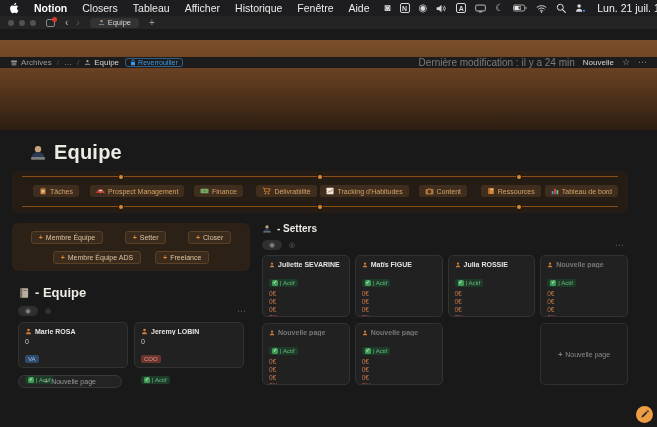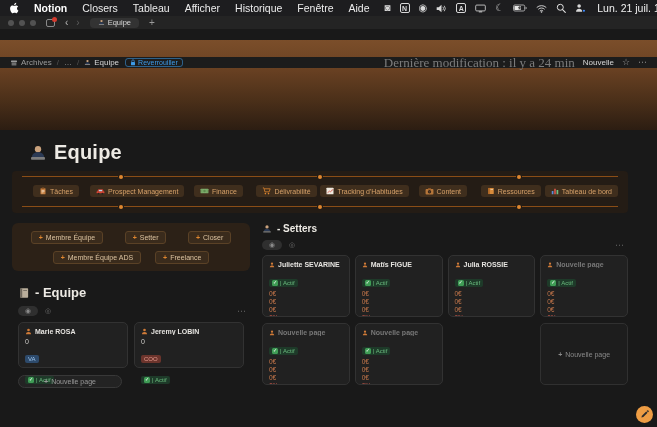--- a/index.html
+++ b/index.html
@@ -32,21 +32,21 @@
 
   
   .toolbar{position:absolute;left:0;top:29px;width:657px;height:11px;background:#1c1c1c;
     display:flex;align-items:center;padding:0 10px;font-size:8px;color:#9b9b9b;z-index:40;margin-top:28px;}
   .crumb{display:flex;align-items:center;gap:3px;}
   .crumb .sep{color:#555;margin:0 2px;}
   .crumb .page{color:#d6d6d6;}
   .relock{display:flex;align-items:center;gap:2px;border:1px solid rgba(61,154,232,.55);border-radius:3px;
     padding:0 4px;height:9px;color:#3d9ae8;font-size:7px;margin-left:6px;}
   .toolbar-right{margin-left:auto;display:flex;align-items:center;gap:8px;}
-  .lastmod{color:#7c7c7c;font-size:13px;font-family:Liberation Serif, serif;}
+  .lastmod{color:#7c7c7c;font-size:10px;}
   .share{color:#d8d8d8;font-size:8px;}
   .tool-ic{color:#9a9a9a;font-size:9px;line-height:1;}
 
   
   .cover{position:absolute;left:0;top:40px;width:657px;height:90px;
     background:linear-gradient(180deg,#7b4e2a 0%,#6b4223 30%,#4a2f19 68%,#2c1d12 100%);}
 
   
   .pagebody{position:absolute;left:0;top:130px;width:657px;height:297px;background:#191919;}
   .title-row{display:flex;align-items:center;gap:7px;padding:11px 0 0 29px;}

